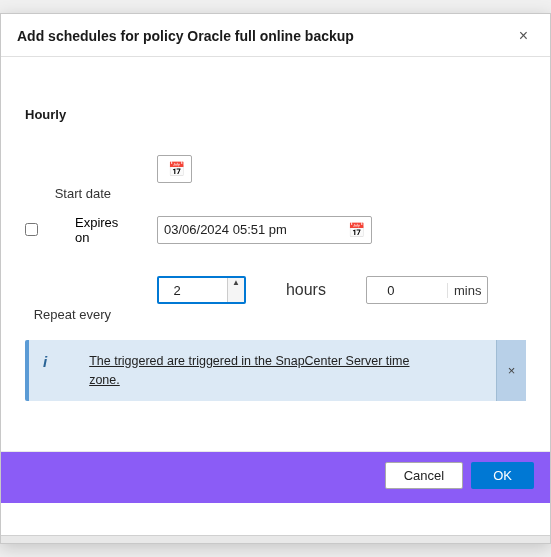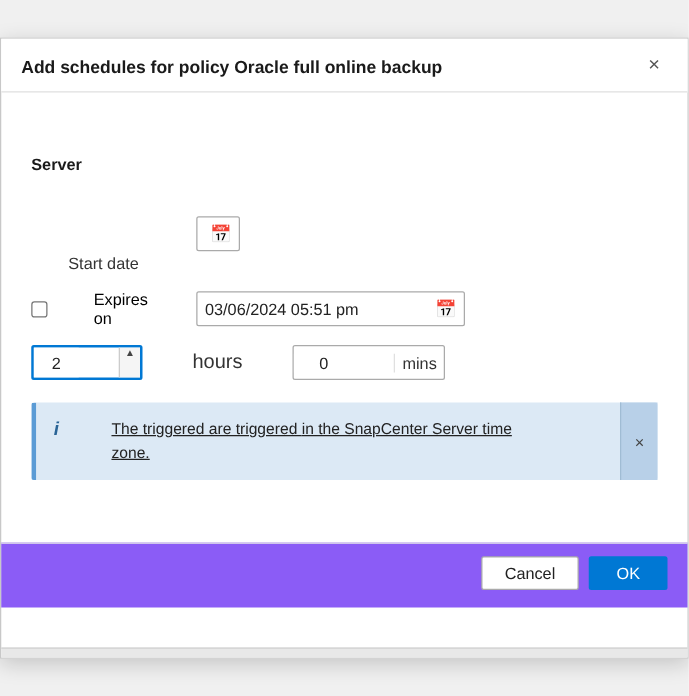--- a/index.html
+++ b/index.html
@@ -245,41 +245,42 @@
 <body>
 
 <div class="dialog">
 
   <div class="dialog-header">
     <span class="dialog-title">Add schedules for policy Oracle full online backup</span>
     <button class="close-btn">×</button>
   </div>
 
   <div class="dialog-body">
-    <div class="section-title">Server</div>
+    <div class="section-title">Hourly</div>
 
     <div class="form-row">
       <div class="form-label">Start date</div>
       <div class="date-input-wrap">
         <span class="cal-icon">📅</span>
       </div>
     </div>
 
     <div class="form-row">
       <div class="form-label-with-check">
         <input type="checkbox" style="">
         <span>Expires on</span>
       </div>
       <div class="date-input-wrap">
         <input class="date-input" type="text" value="03/06/2024 05:51 pm" style="">
         <span class="cal-icon">📅</span>
       </div>
     </div>
 
     <div class="form-row">
+      <div class="form-label">Repeat every</div>
       <div class="repeat-row">
         <div class="spinner-wrap">
           <input class="spinner-input" type="text" value="2" style="">
           <div class="spinner-arrows">
             <div class="spinner-arrow">▲</div>
             <div class="spinner-arrow">▼</div>
           </div>
         </div>
         <span class="unit-label">hours</span>
         <div class="mins-input-wrap">

